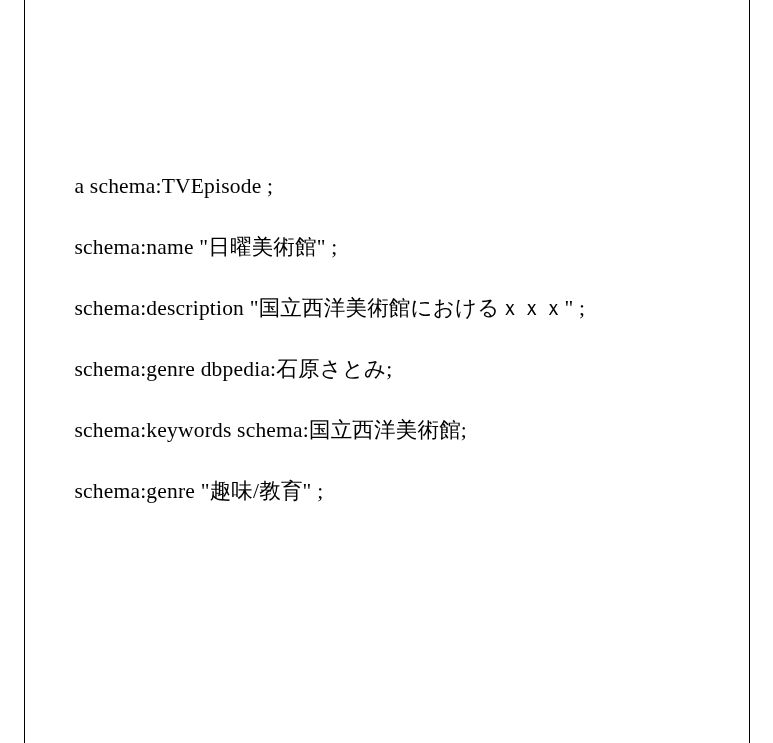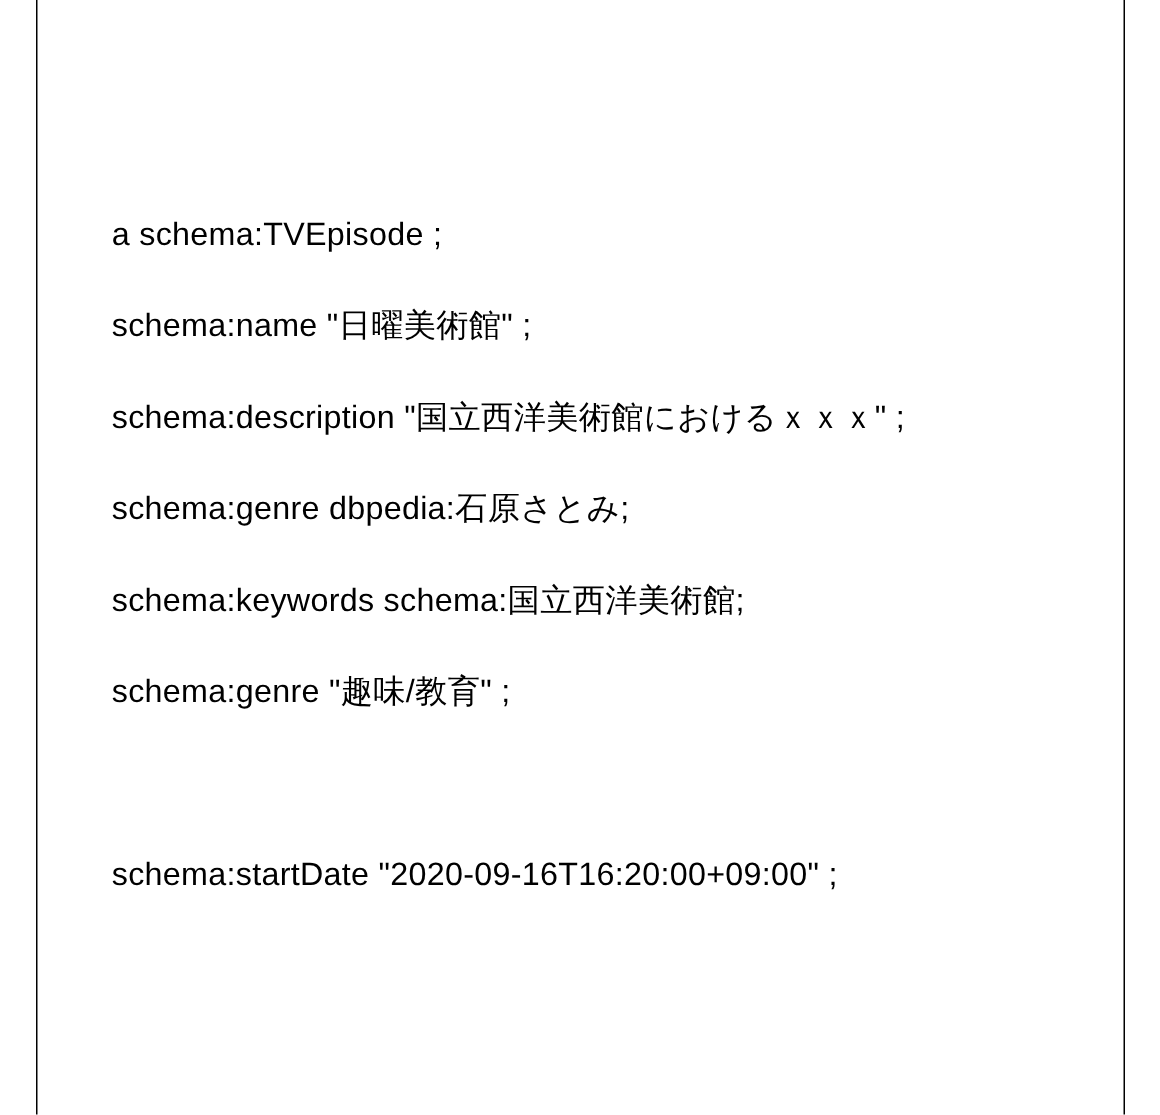--- a/index.html
+++ b/index.html
@@ -16,38 +16,37 @@
   .code-box {
     border: 1.5px solid #000;
     width: 726px;
     padding: 14px 18px 18px 18px;
     box-sizing: border-box;
     font-size: 21.5px;
     line-height: 1.42;
     white-space: pre;
     letter-spacing: 0.2px;
   }
-  .indent1 { padding-left: 32px; display: block; }
+  .indent1 { padding-left: 32px; display: block; font-family: Liberation Serif, serif; }
   .line { display: block; }
 </style>
 </head>
 <body>
 
 <div class="code-box">
 
 
 
 
 
 <span class="indent1">a schema:TVEpisode ;</span>
 <span class="indent1">schema:name "日曜美術館" ;</span>
 <span class="indent1">schema:description "国立西洋美術館におけるｘｘｘ" ;</span>
 <span class="indent1">schema:genre dbpedia:石原さとみ;</span>
 <span class="indent1">schema:keywords schema:国立西洋美術館;</span>
 <span class="indent1">schema:genre "趣味/教育" ;</span>
 <span class="line"> </span>
-<span class="indent1">schema:startDate "2020-09-16T16:20:00+09:00" ;</span>
 
 
 
 
 
 </div>
 
 </body></html>

